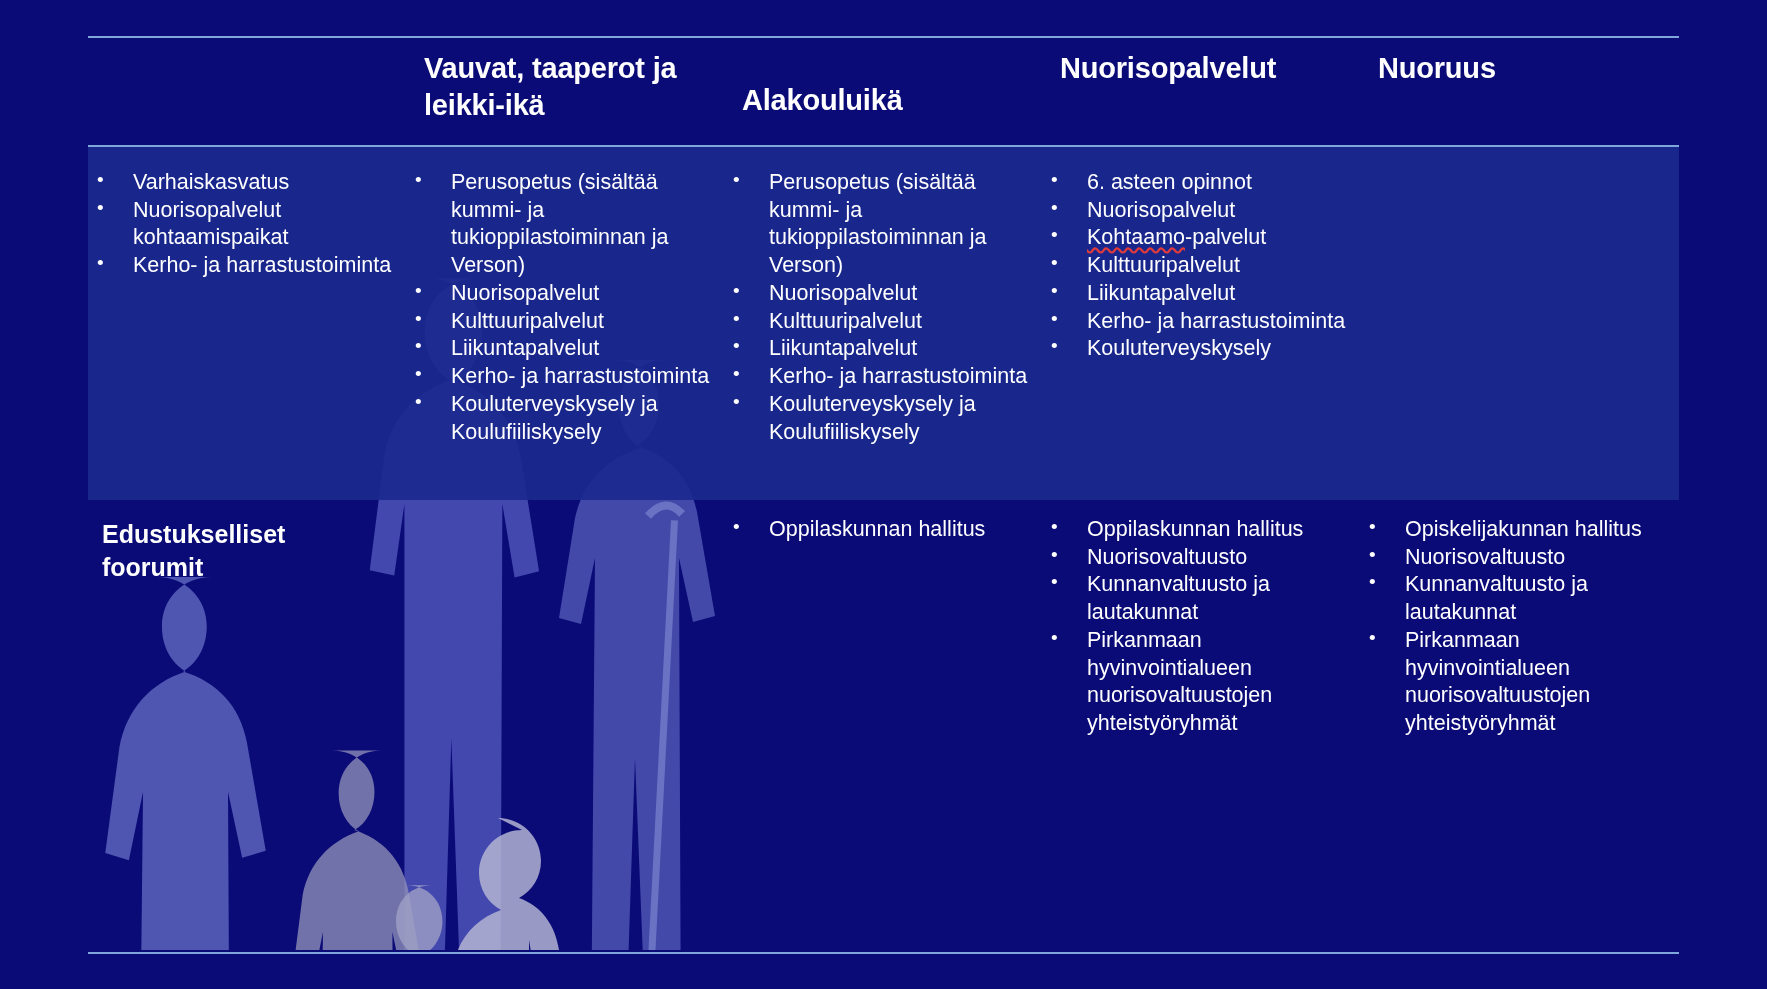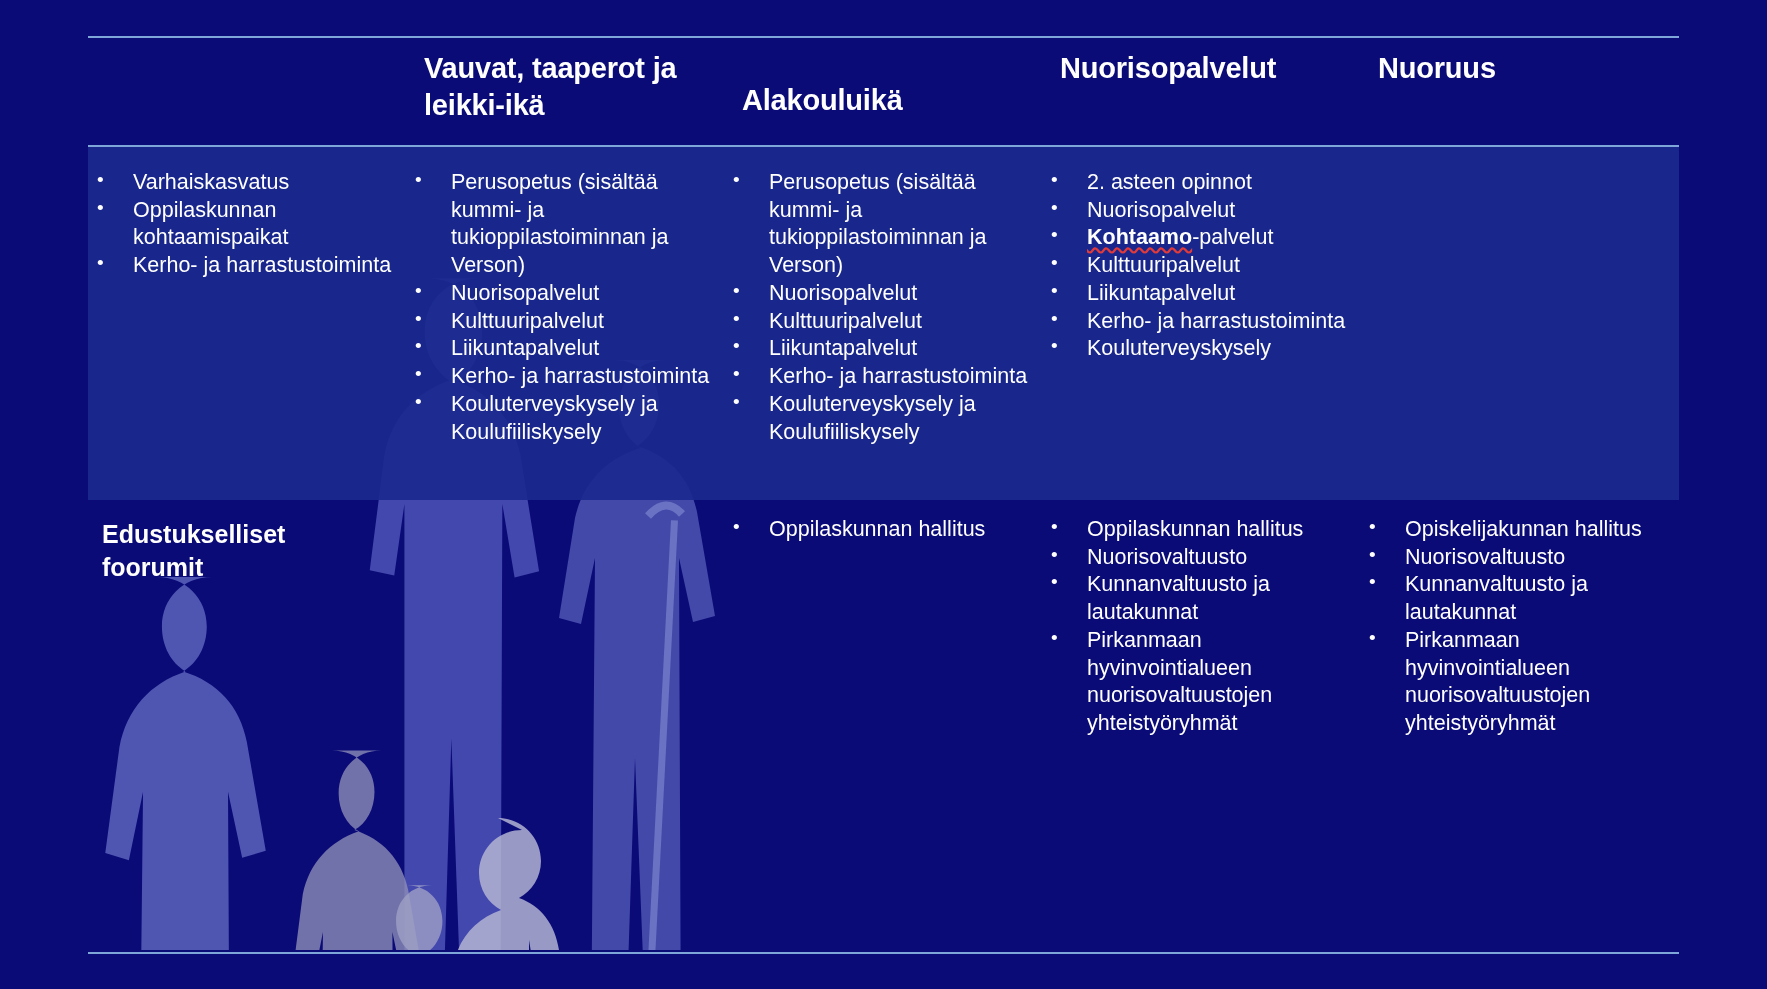--- a/index.html
+++ b/index.html
@@ -106,21 +106,20 @@
     left:9px; top:-1px;
     font-size:19px;
     color:#ffffff;
   }
   #row-2 ul.bullets{padding-top:18px;}
 
   .misspell{
     text-decoration:underline wavy #e03a3a;
     text-decoration-skip-ink:none;
     text-underline-offset:2px;
-    font-weight:bold;
   }
 </style>
 </head>
 <body>
 
 <div id="slide">
 
   <div id="art">
     <svg viewBox="0 0 640 720" xmlns="http://www.w3.org/2000/svg">
       <g>
@@ -158,41 +157,41 @@
       <div class="cell col-0 head-cell first"></div>
       <div class="cell col-1 head-cell">Vauvat, taaperot ja leikki-ikä</div>
       <div class="cell col-2 head-cell">Alakouluikä</div>
       <div class="cell col-3 head-cell">Nuorisopalvelut</div>
       <div class="cell col-4 head-cell">Nuoruus</div>
     </div>
 
     <div class="row body-row" id="row-1">
       <ul class="cell col-1 bullets">
           <li>Varhaiskasvatus</li>
-          <li>Oppilaskunnan kohtaamispaikat</li>
+          <li>Nuorisopalvelut kohtaamispaikat</li>
           <li>Kerho- ja harrastustoiminta</li>
         </ul>
       <ul class="cell col-2 bullets">
           <li>Perusopetus (sisältää kummi- ja tukioppilastoiminnan ja Verson)</li>
           <li>Nuorisopalvelut</li>
           <li>Kulttuuripalvelut</li>
           <li>Liikuntapalvelut</li>
           <li>Kerho- ja harrastustoiminta</li>
           <li>Kouluterveyskysely ja Koulufiiliskysely</li>
         </ul>
       <ul class="cell col-3 bullets">
           <li>Perusopetus (sisältää kummi- ja tukioppilastoiminnan ja Verson)</li>
           <li>Nuorisopalvelut</li>
           <li>Kulttuuripalvelut</li>
           <li>Liikuntapalvelut</li>
           <li>Kerho- ja harrastustoiminta</li>
           <li>Kouluterveyskysely ja Koulufiiliskysely</li>
         </ul>
       <ul class="cell col-4 bullets">
-          <li>2. asteen opinnot</li>
+          <li>6. asteen opinnot</li>
           <li>Nuorisopalvelut</li>
           <li><span class="misspell">Kohtaamo</span>-palvelut</li>
           <li>Kulttuuripalvelut</li>
           <li>Liikuntapalvelut</li>
           <li>Kerho- ja harrastustoiminta</li>
           <li>Kouluterveyskysely</li>
         </ul>
     </div>
 
     <div class="row body-row" id="row-2">

